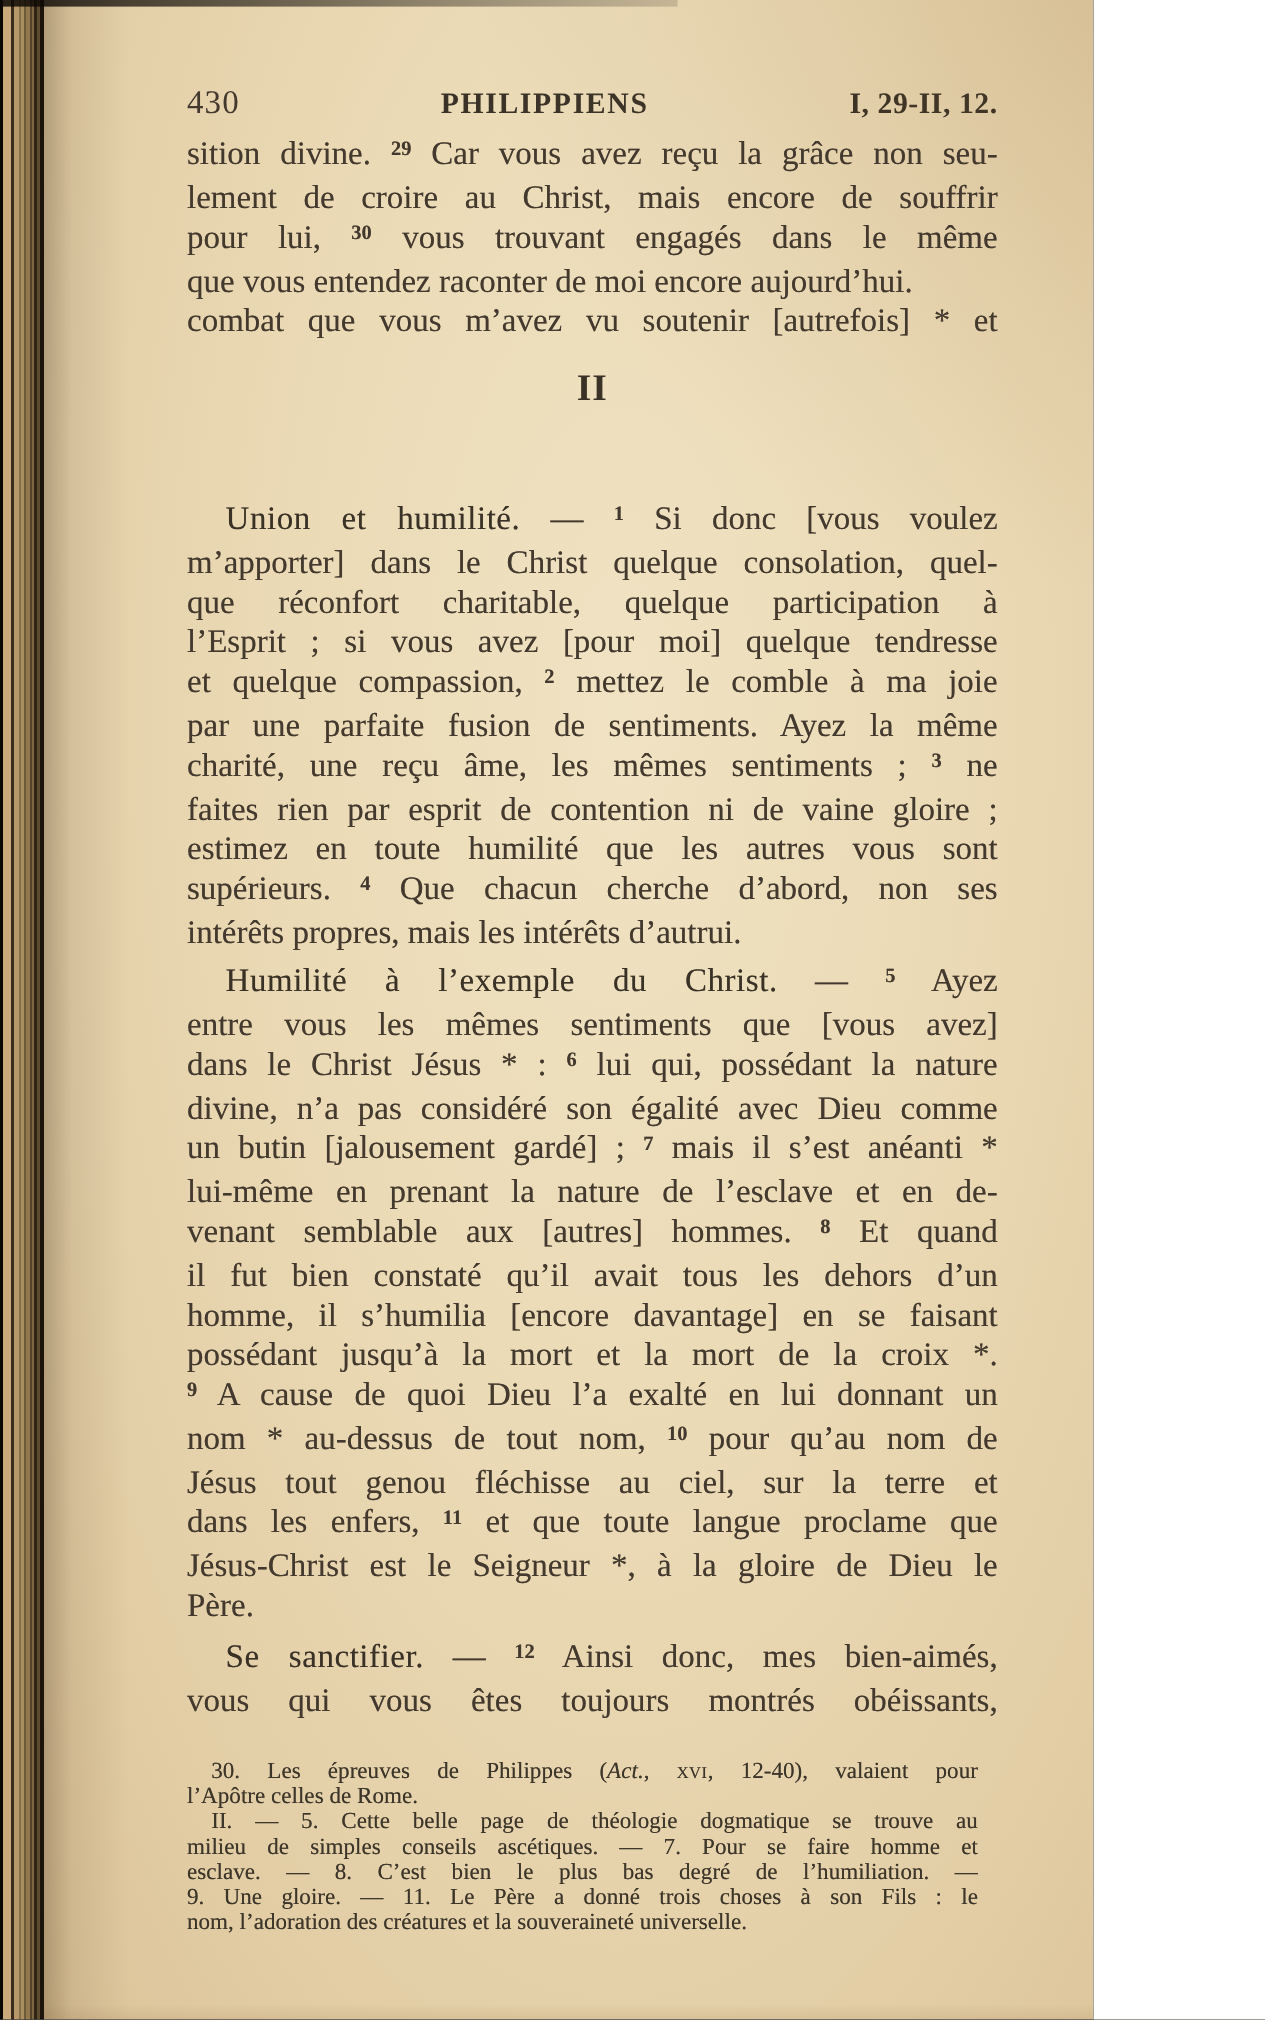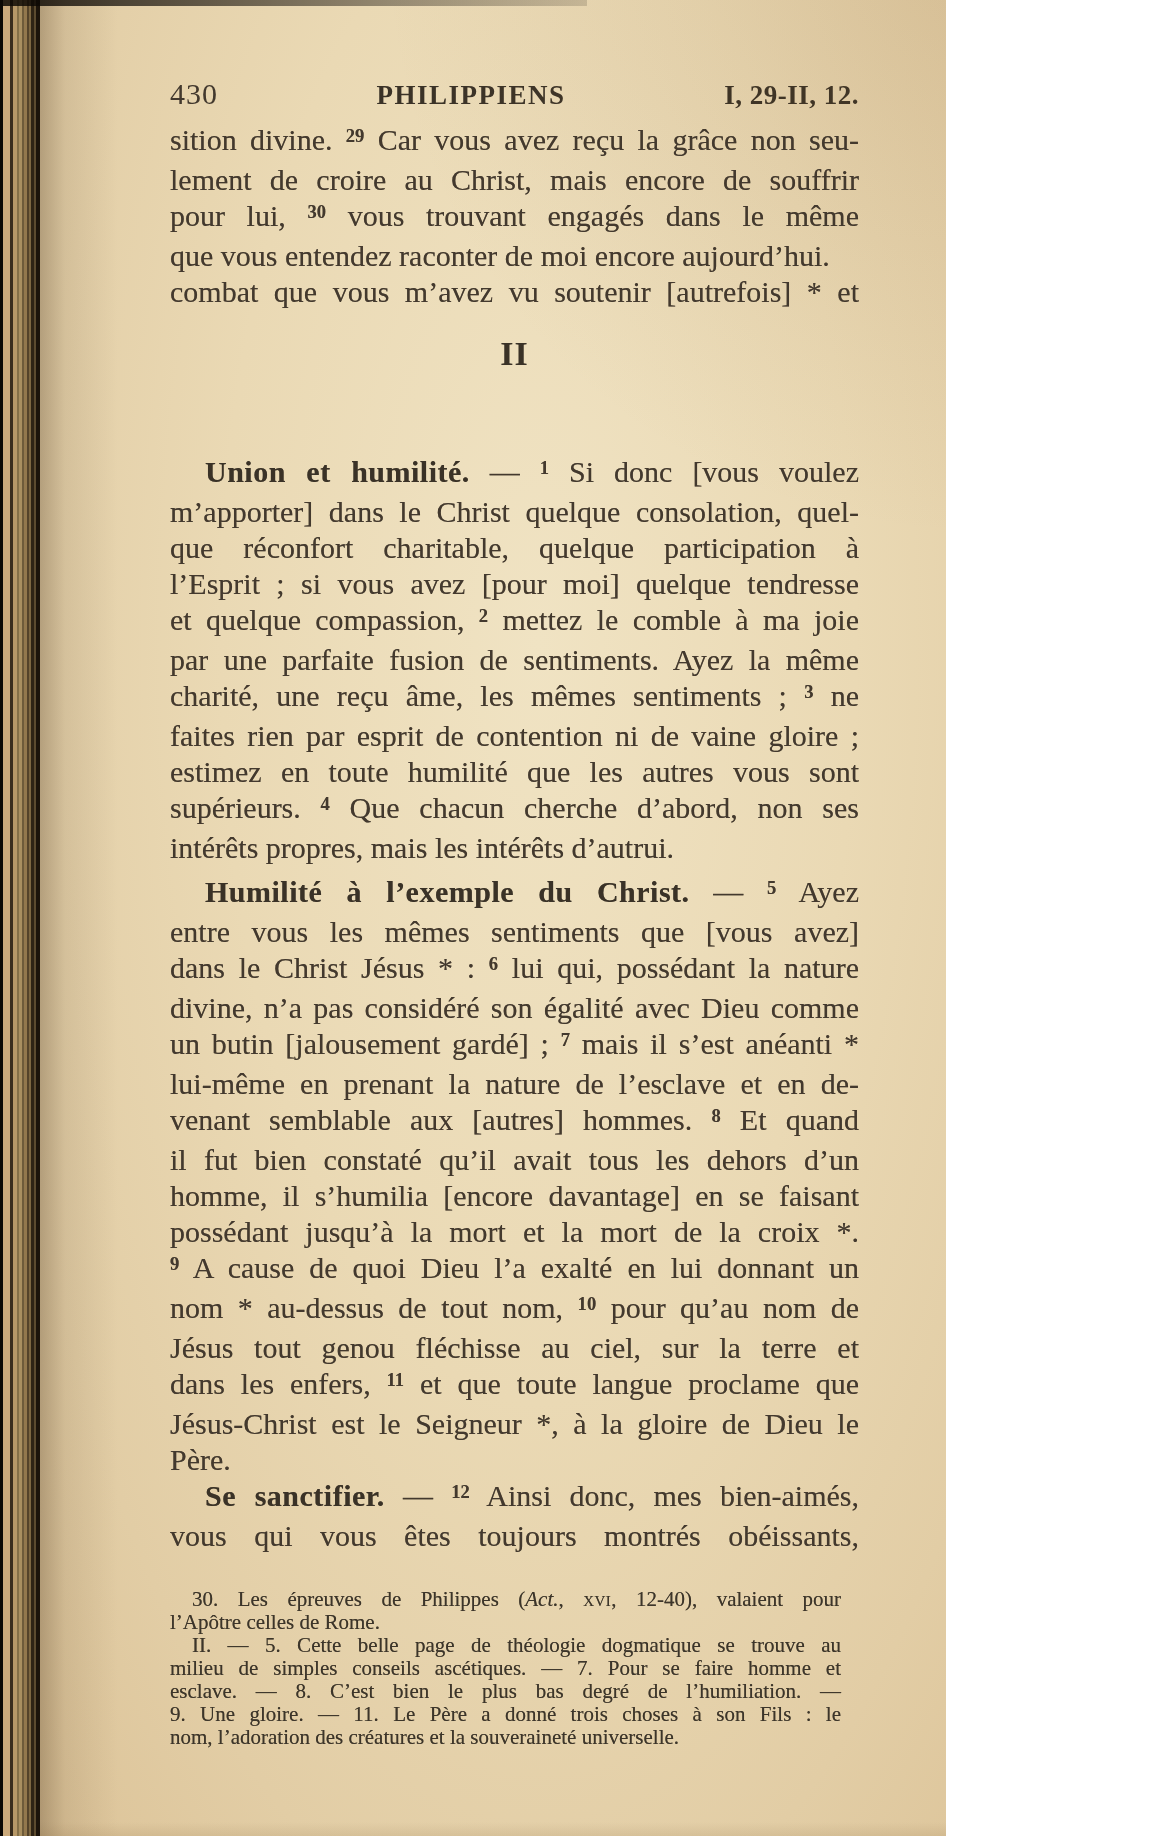--- a/index.html
+++ b/index.html
@@ -2,20 +2,21 @@
 <html><head>
 <meta charset="utf-8">
 <style>
   html,body{margin:0;padding:0;}
   .scene{
     position:relative;
     width:946px;height:1836px;
     background:#0d0905;
     overflow:hidden;
     font-family:"Liberation Serif","DejaVu Serif",serif;
+    padding-left:48px;
   }
   .scene::before{
     content:'';position:absolute;top:0;left:0;width:62%;height:6px;z-index:6;
     background:linear-gradient(90deg,rgba(12,8,4,.85),rgba(12,8,4,.15));
     pointer-events:none;
   }
   .book-edge{
     position:absolute;top:0;left:0;width:40px;height:100%;
     background:linear-gradient(90deg,
       #0b0804 0,#0b0804 3px,
@@ -52,35 +53,35 @@
     margin-top:76px;height:36px;
     display:flex;align-items:baseline;
     font-size:28px;line-height:36px;
   }
   .pagenum{flex:0 0 auto;font-size:30px;letter-spacing:1px;}
   .runtitle{flex:1 1 auto;text-align:center;font-weight:700;font-size:27px;letter-spacing:1.5px;color:#3a3227;}
   .verseref{flex:0 0 auto;font-weight:700;font-size:27px;letter-spacing:.5px;color:#352e23;}
   .content{margin-top:10px;position:relative;z-index:2;}
   .paragraph{margin:0;}
   .para-gap-sm{margin-bottom:8px;}
-  .para-gap-md{margin-bottom:0;}
+  .para-gap-md{margin-bottom:10px;}
   .line{
     font-size:30px;line-height:36px;
     text-align:justify;text-align-last:justify;
     white-space:normal;
     text-shadow:0 0 .4px rgba(62,52,36,.55);
   }
   .line.last{text-align-last:left;}
   .line.ind{text-indent:35px;}
   .chapter-heading{
     margin:26px 0 82px 0;
     text-align:center;font-weight:700;font-size:34px;line-height:36px;color:#3a3227;
     letter-spacing:1px;
   }
-  .seg-b{font-weight:700;color:#3a3227;letter-spacing:.5px;}
+  .seg-b{font-weight:400;color:#3a3227;letter-spacing:.5px;}
   .seg-sup{font-weight:700;font-size:.62em;position:relative;top:-.45em;}
   .seg-i{font-style:italic;}
   .seg-sc{font-variant:small-caps;letter-spacing:.5px;}
   .footnotes{margin-top:34px;padding-right:18px;color:#3c352a;}
   .footnotes .line{font-size:21px;line-height:23px;text-shadow:0 0 .3px rgba(55,46,32,.6);}
   .footnotes .line.ind{text-indent:22px;}
 </style>
 </head>
 <body>
 

